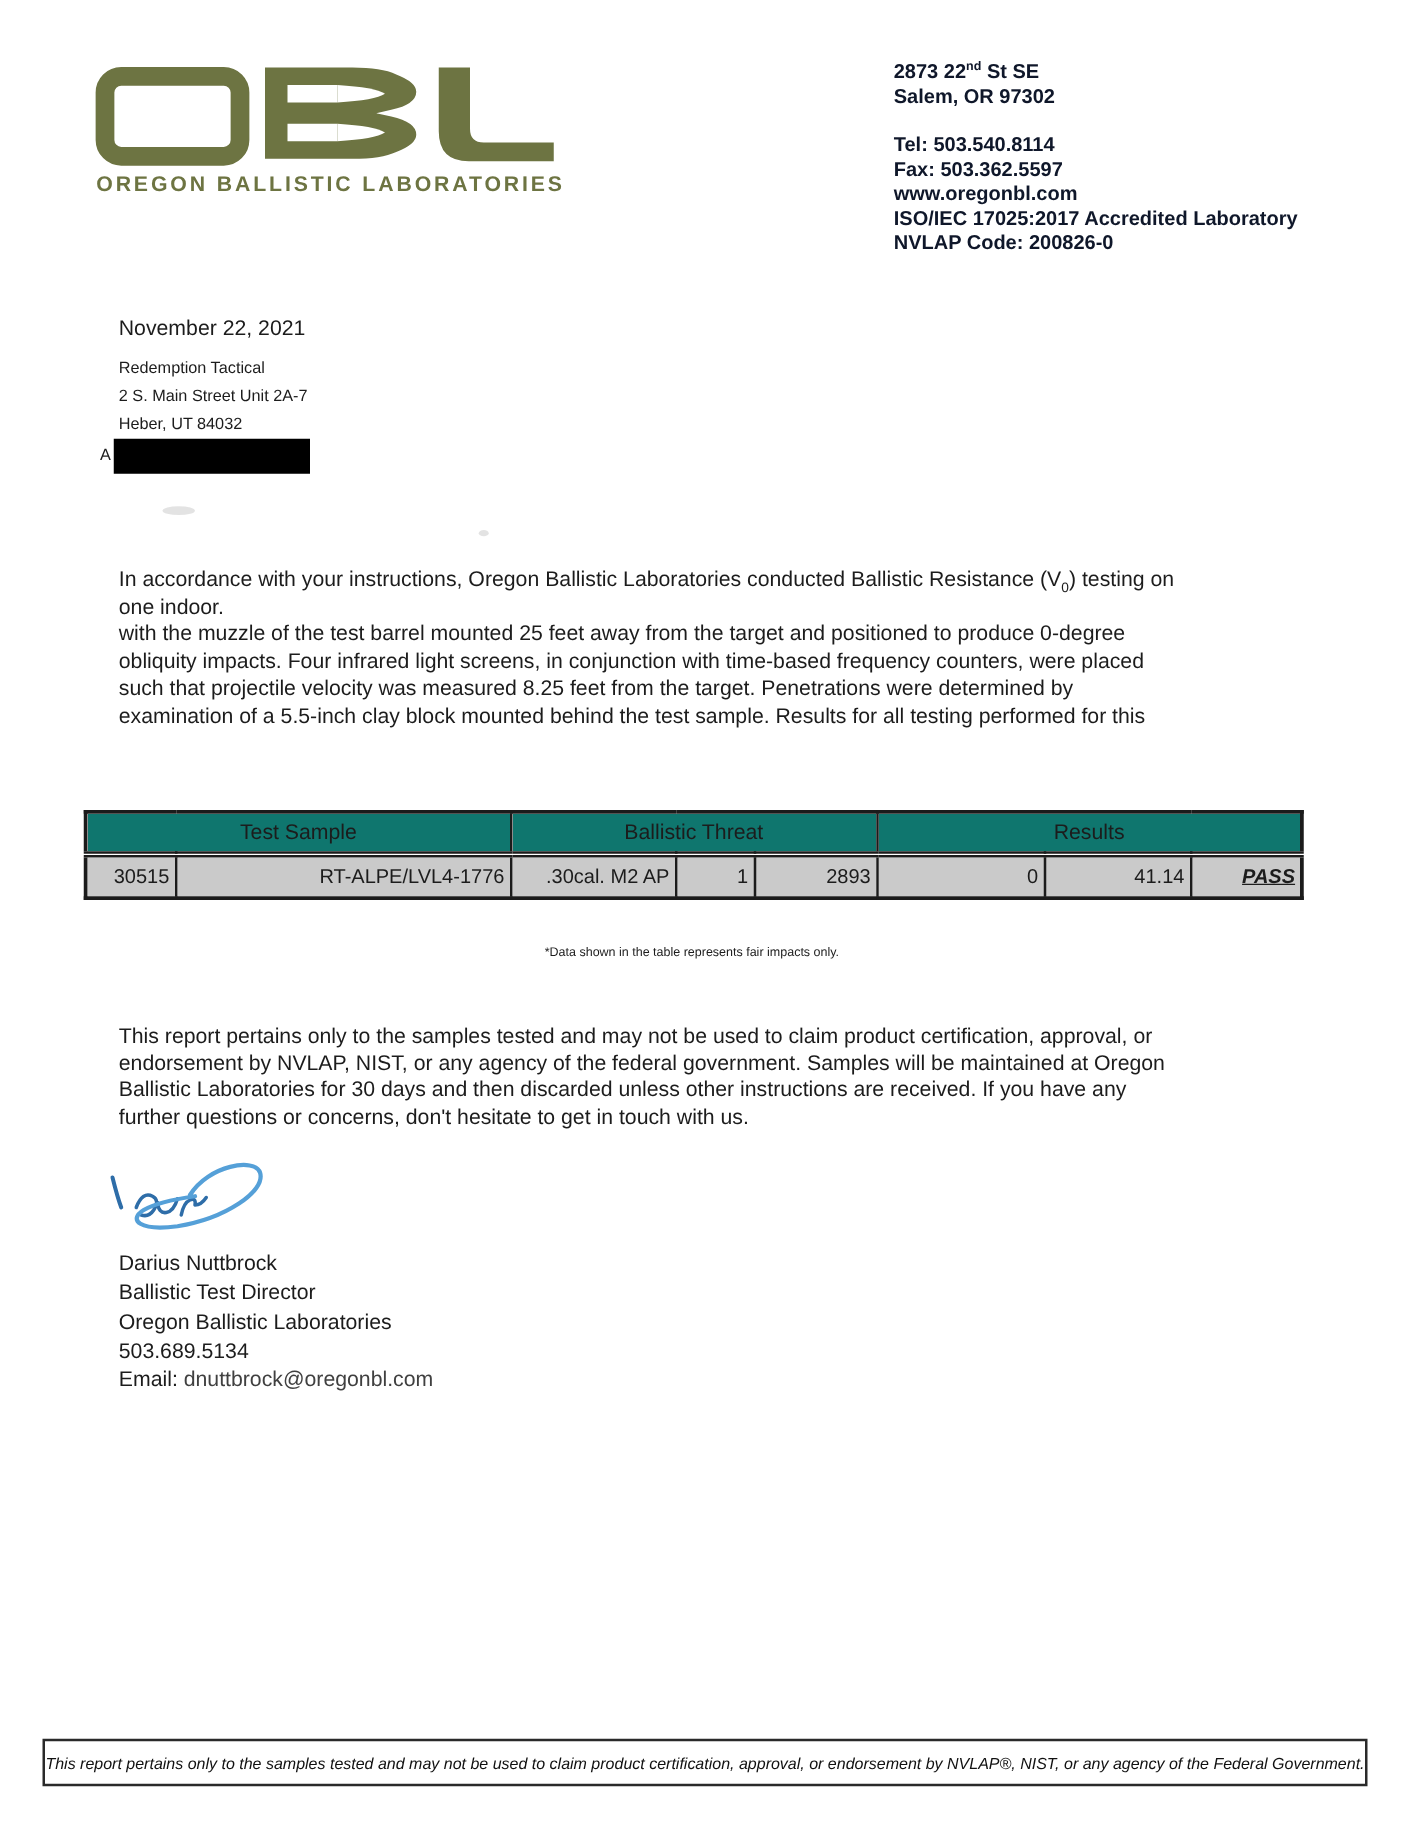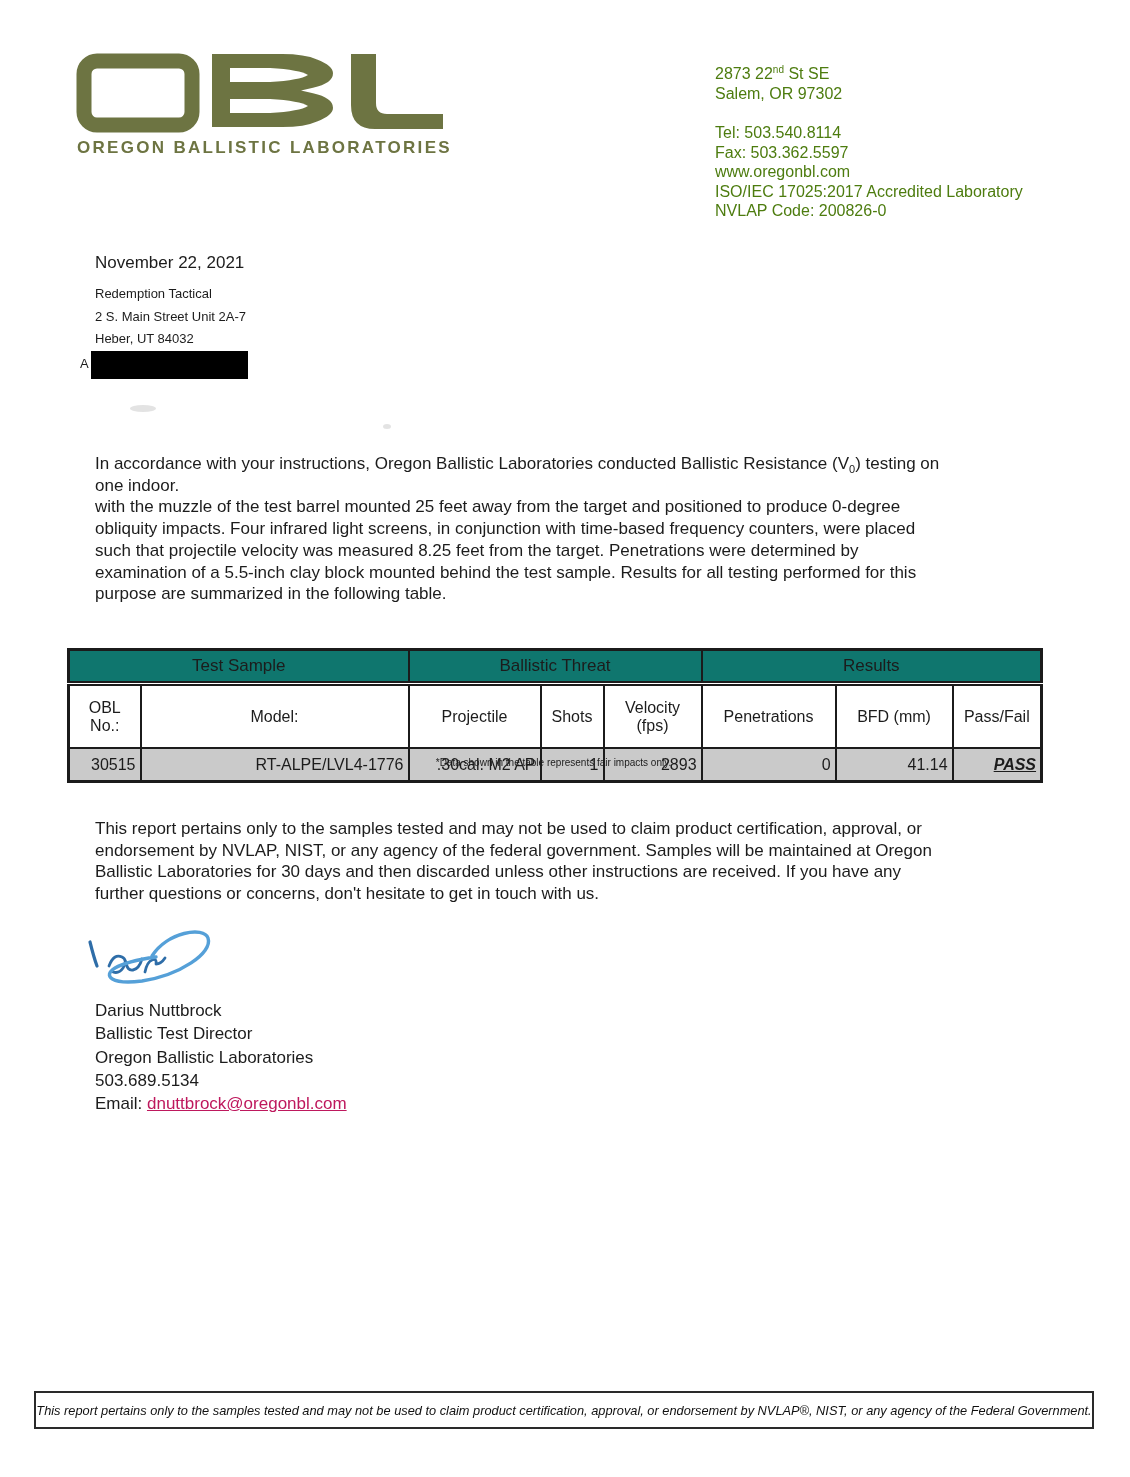--- a/index.html
+++ b/index.html
@@ -9,21 +9,21 @@
   }
   .abs{position:absolute;}
   .nowrap{white-space:nowrap;margin-left:15px;}
   
   .logo-svg{position:absolute;left:75px;top:52px;width:372px;height:84px;}
   .logo-caption{
     position:absolute;left:77px;top:138px;width:372px;
     font-size:17px;font-weight:bold;letter-spacing:2.3px;color:#6d7442;white-space:nowrap;
   }
   .hdr-right{
-    position:absolute;left:715px;top:64px;color:#4d7c0f;font-weight:normal;
+    position:absolute;left:715px;top:48px;color:#0f172a;font-weight:bold;
     font-size:16px;line-height:19.5px;white-space:nowrap;
   }
   .hdr-right .gap{height:20px;}
   sup.sm{font-size:10px;vertical-align:super;line-height:0;}
   sub.sm{font-size:11px;vertical-align:sub;line-height:0;}
   
   .date{position:absolute;left:80px;top:253px;font-size:17px;}
   .recipient{position:absolute;left:80px;top:283px;font-size:13px;line-height:22.5px;}
   .redact-line{display:flex;align-items:center;}
   .redact-box{display:inline-block;width:157px;height:28px;background:#000;margin-left:2px;}
@@ -42,21 +42,21 @@
   tr.grp td{background:#0f766e;height:30px;font-size:17px;border-bottom:5px double #1b1b1b;}
   tr.sub td{background:#ffffff;height:61px;}
   tr.dat td{background:#cacaca;height:31px;text-align:right;}
   td.model-h, td.model-d{text-align:left;padding-left:12px;}
   td.model-h{text-align:center;}
   .passfail{font-weight:bold;font-style:italic;text-decoration:underline;}
   .tbl-footnote{position:absolute;left:67px;top:757px;width:973px;text-align:center;font-size:10px;}
   
   .sig-svg{position:absolute;left:82px;top:926px;width:155px;height:66px;}
   .sig-block{position:absolute;left:80px;top:999px;font-size:17px;line-height:23.3px;}
-  a.email-link{color:#be185d;text-decoration:underline;cursor:pointer;}
+  a.email-link{color:#404040;cursor:pointer;}
   
   .footer-box{
     position:absolute;left:34px;top:1391px;width:1056px;height:34px;
     border:2px solid #2a2a2a;display:flex;align-items:center;justify-content:center;
   }
   .footer-box span{font-size:12.8px;font-style:italic;color:#111;white-space:nowrap;}
 </style>
 </head>
 <body>
 
@@ -102,56 +102,39 @@
   <div class="smudge abs" style="left:130px;top:405px;width:26px;height:7px;"></div>
   <div class="smudge abs" style="left:383px;top:424px;width:8px;height:5px;"></div>
 
   <div class="para1 body-text">
     <div class="nowrap"><span>In accordance with your instructions, Oregon Ballistic Laboratories conducted Ballistic Resistance (V</span><sub class="sm">0</sub><span>) testing on</span></div>
     <div class="nowrap">one indoor.</div>
     <div class="nowrap">with the muzzle of the test barrel mounted 25 feet away from the target and positioned to produce 0-degree</div>
     <div class="nowrap">obliquity impacts. Four infrared light screens, in conjunction with time-based frequency counters, were placed</div>
     <div class="nowrap">such that projectile velocity was measured 8.25 feet from the target. Penetrations were determined by</div>
     <div class="nowrap">examination of a 5.5-inch clay block mounted behind the test sample. Results for all testing performed for this</div>
-    <div class="nowrap">purpose are summarized in the following table.</div>
   </div>
 
   <div class="rtable-wrap">
     <table class="rtable">
       <colgroup>
         <col style="width:72px">
           <col style="width:268px">
           <col style="width:132px">
           <col style="width:63px">
         <col style="width:98px">
           <col style="width:134px">
           <col style="width:117px">
           <col style="width:89px">
       </colgroup>
       <tbody>
           <tr class="grp">
         <td colspan="2">Test Sample</td>
         <td colspan="3">Ballistic Threat</td>
         <td colspan="3">Results</td>
-      </tr>
-      <tr class="sub">
-        <td>
-              <div>OBL</div>
-              <div>No.:</div>
-            </td>
-        <td class="model-h">Model:</td>
-        <td>Projectile</td>
-        <td>Shots</td>
-        <td>
-              <div>Velocity</div>
-              <div>(fps)</div>
-            </td>
-        <td>Penetrations</td>
-        <td>BFD (mm)</td>
-        <td>Pass/Fail</td>
       </tr>
       <tr class="dat">
         <td>30515</td>
         <td class="model-d">RT-ALPE/LVL4-1776</td>
         <td>.30cal. M2 AP</td>
         <td>1</td>
         <td>2893</td>
         <td>0</td>
         <td>41.14</td>
         <td><span class="passfail">PASS</span></td>

